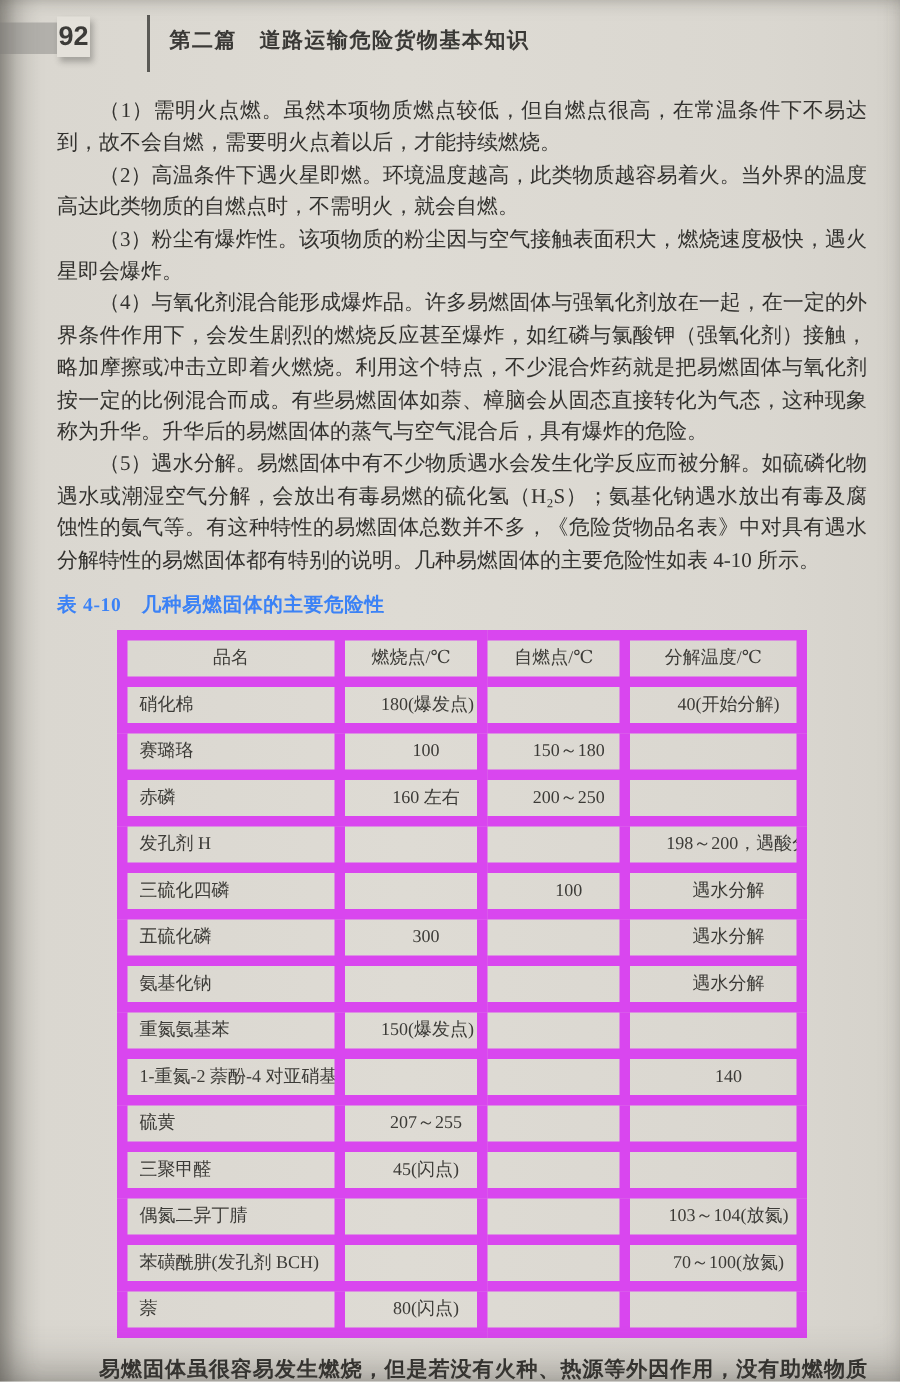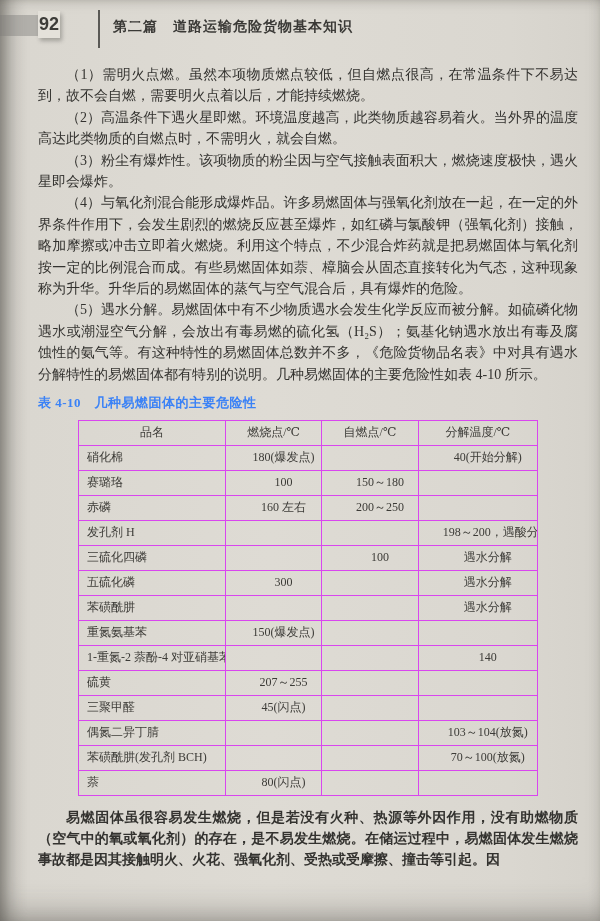--- a/index.html
+++ b/index.html
@@ -33,21 +33,21 @@
   main p{margin:0;text-indent:2em;}
   p.after-table{margin-top:11px;font-weight:bold;}
   .tbl-caption{
     text-align:left;font-weight:bold;font-size:13px;
     margin:7px 0 6px 0;color:#3b82f6;letter-spacing:.5px;
   }
   table{
     border-collapse:collapse;margin:0 auto;width:460px;
     font-size:12px;color:#3c3b37;table-layout:fixed;
   }
-  th,td{border:1px solid #d946ef;height:22px;padding:1px 4px;overflow:hidden;white-space:nowrap;}
+  th,td{border:7px solid #d946ef;height:22px;padding:1px 4px;overflow:hidden;white-space:nowrap;}
   thead th{font-weight:normal;text-align:center;}
   td.name-col{text-align:left;padding-left:8px;}
   td.val-col{text-align:center;padding-left:24px;}
   col.c1{width:32%;} col.c2{width:21%;} col.c3{width:21%;} col.c4{width:26%;}
 </style>
 </head>
 <body>
 
 <div class="vignette"></div>
 
@@ -113,21 +113,21 @@
           <td class="val-col">100</td>
           <td class="val-col">遇水分解</td>
         </tr>
         <tr>
           <td class="name-col">五硫化磷</td>
           <td class="val-col">300</td>
           <td class="val-col"></td>
           <td class="val-col">遇水分解</td>
         </tr>
         <tr>
-          <td class="name-col">苯磺酰肼</td>
+          <td class="name-col">氨基化钠</td>
           <td class="val-col"></td>
           <td class="val-col"></td>
           <td class="val-col">遇水分解</td>
         </tr>
         <tr>
           <td class="name-col">重氮氨基苯</td>
           <td class="val-col">150(爆发点)</td>
           <td class="val-col"></td>
           <td class="val-col"></td>
         </tr>

